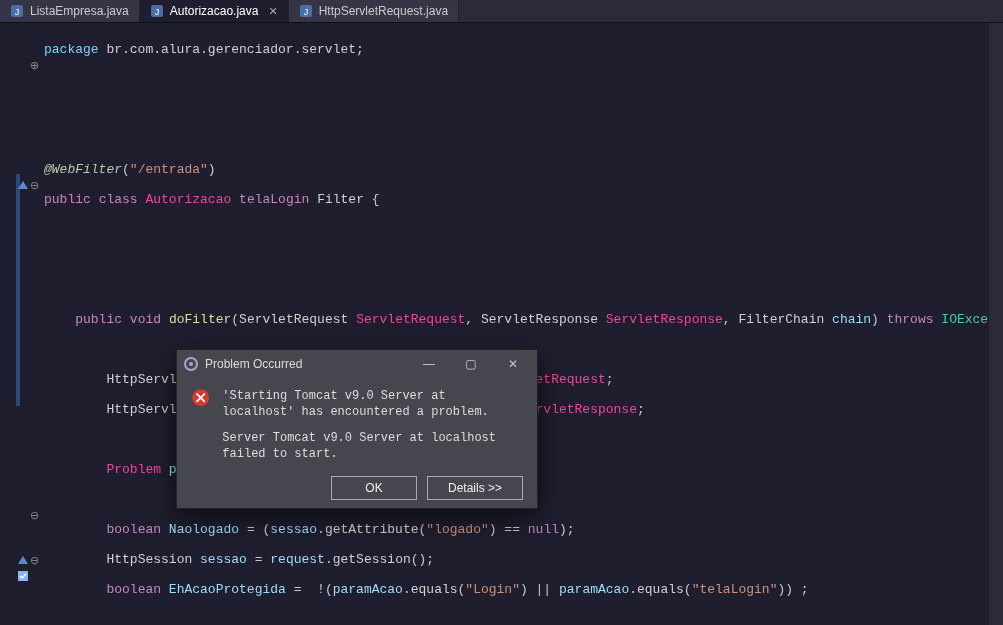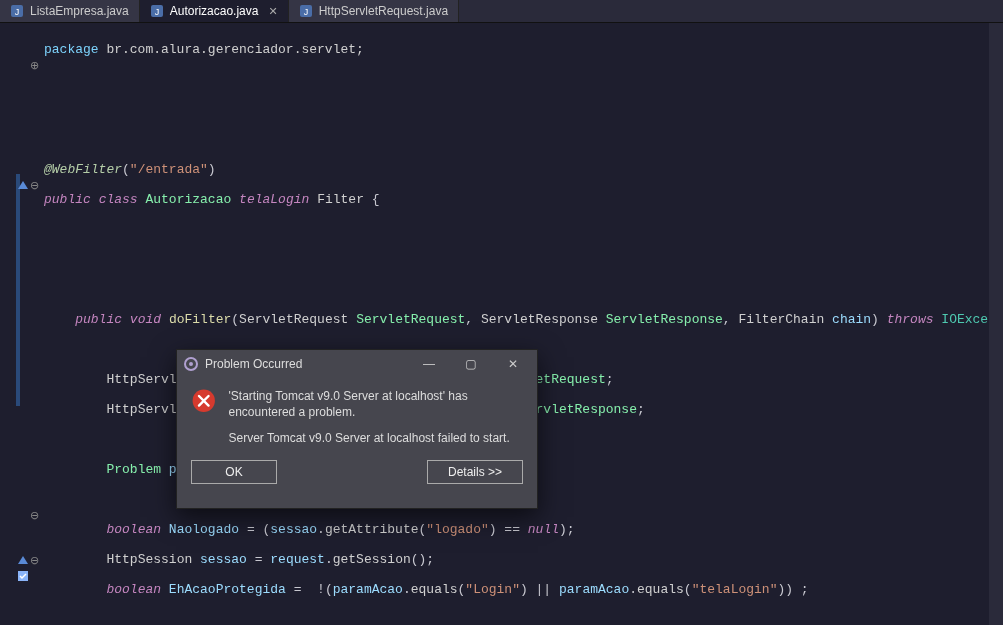--- a/index.html
+++ b/index.html
@@ -61,26 +61,26 @@
   left: 44px; top: 23px; right: 0; bottom: 0;
   font-family: Consolas, "Courier New", monospace;
   font-size: 13px;
   line-height: 15px;
   white-space: pre;
   color: #c8c8d0;
   overflow: hidden;
   padding-top: 4px;
 }
 .code-line { height: 15px; white-space: pre; }
-.kw { color: #c586c0; font-style: italic; }
+.kw { color: #c586c0; }
 .kw2 { color: #7dd3fc; }
 .ident { color: #d0d0d0; }
 .var { color: #9cdcfe; }
 .str { color: #ce9178; }
-.cls2 { color: #86efac; }
+.cls2 { color: #ec4899; }
 .op { color: #c8c8d0; }
 .mtd { color: #dcdcaa; }
 .ann { color: #b5cea8; font-style: italic; }
 .exc { color: #4ec9b0; }
 .scrollbar-right {
   position: absolute;
   right: 0; top: 23px; bottom: 0;
   width: 14px;
   background: #2a2a3a;
 }
@@ -109,29 +109,30 @@
 .dialog-title .spacer { flex: 1; }
 .dialog-title .winbtn {
   width: 36px; height: 28px;
   display: inline-flex; align-items: center; justify-content: center;
   color: #ccc; cursor: pointer;
 }
 .dialog-body {
   display: flex;
   padding: 10px 14px 6px 14px;
   gap: 12px;
+  font-family: Liberation Mono, monospace;
 }
 .dialog-body .err-icon {
   width: 32px; height: 32px;
 }
 .dialog-msg { font-size: 12px; line-height: 16px; }
 .dialog-msg .msg1 { margin-bottom: 10px; }
 .dialog-buttons {
   display: flex;
-  justify-content: space-between;
+  justify-content: flex-end;
   gap: 10px;
   padding: 8px 14px 12px 14px;
 }
 .dialog-buttons button {
   background: #46464e;
   border: 1px solid #aaa;
   color: #eee;
   padding: 4px 20px;
   font-size: 12px;
   cursor: pointer;

